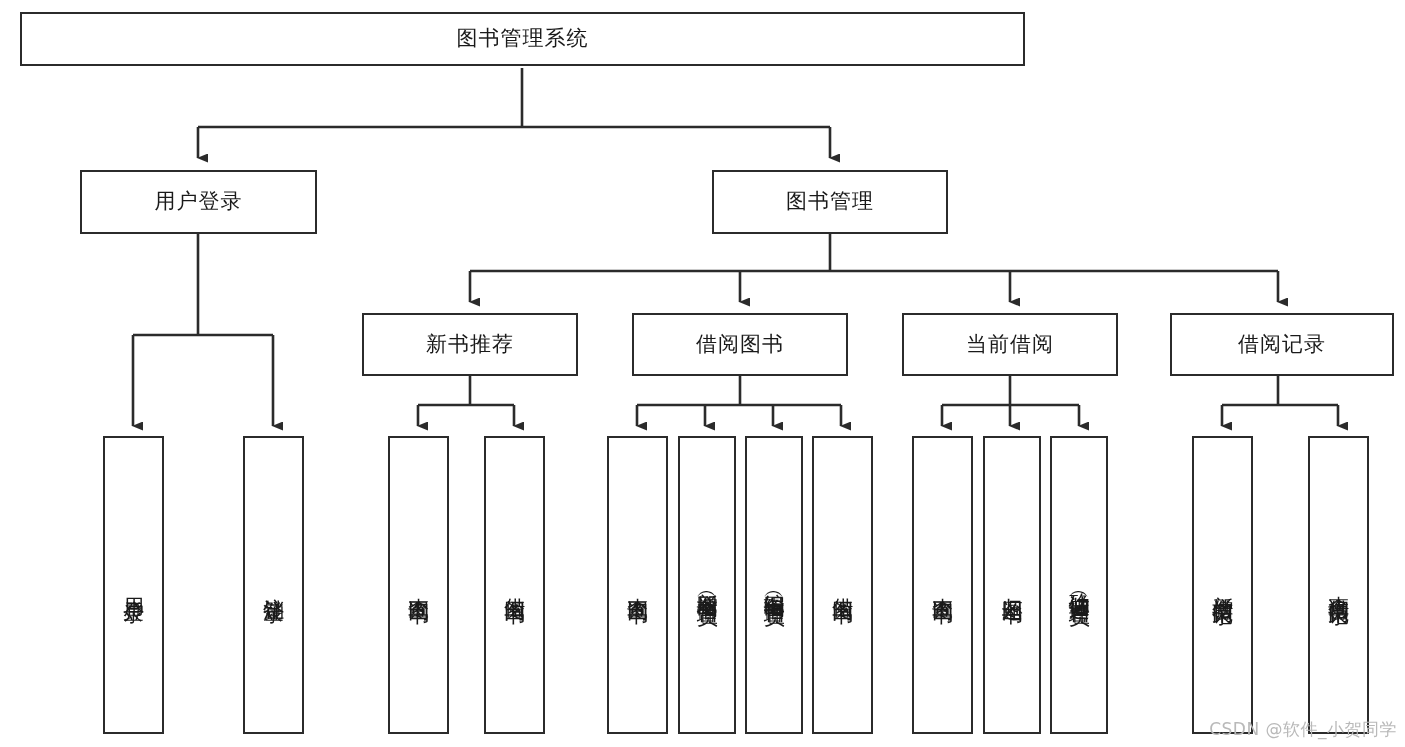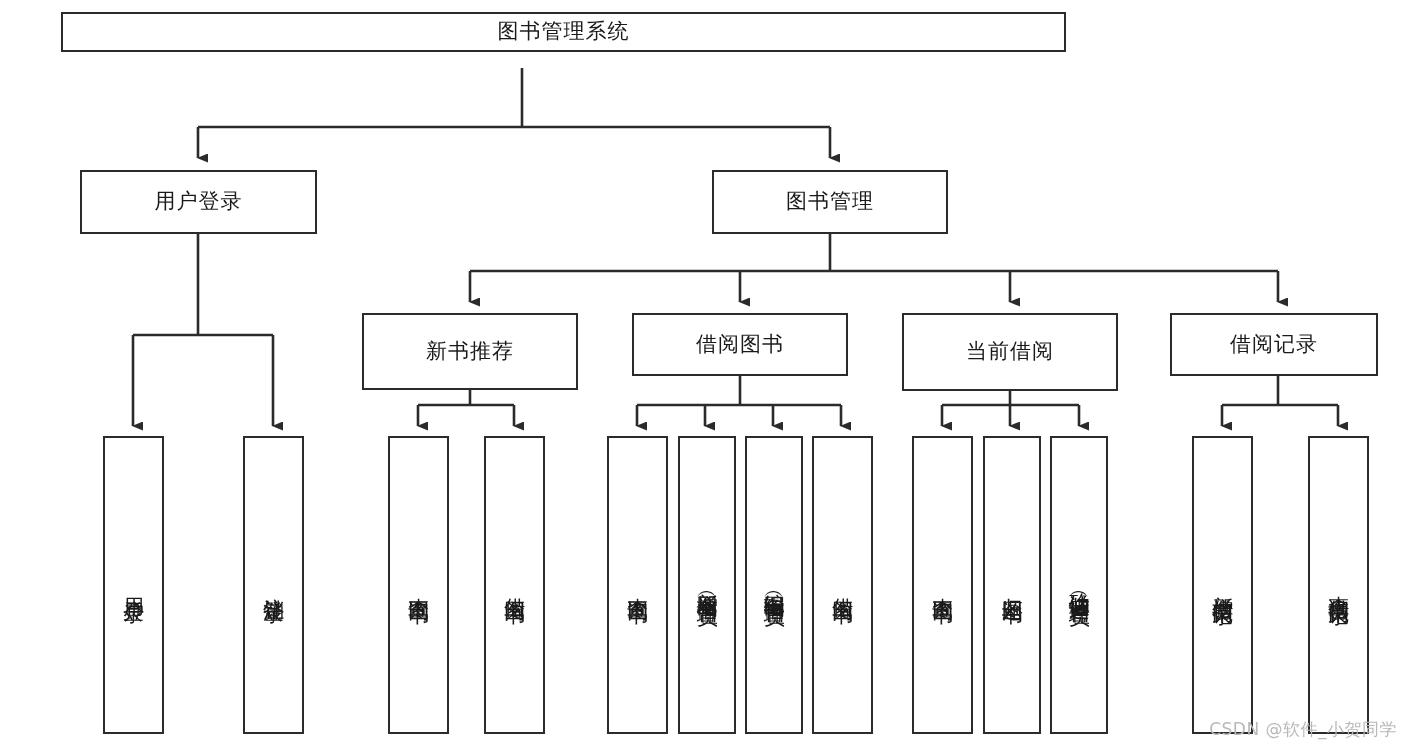--- a/index.html
+++ b/index.html
@@ -130,41 +130,41 @@
     </g>
 
     <g stroke="#2b2b2b" stroke-width="2.6" fill="none">
       <path d="M 1278,376 L 1278,405"></path>
       <path d="M 1222,405 L 1338,405"></path>
       <path d="M 1222,405 L 1222,426" marker-end="url(#arrowhead)"></path>
       <path d="M 1338,405 L 1338,426" marker-end="url(#arrowhead)"></path>
     </g>
   </svg>
 
-  <div class="node horizontal" style="left:20px; top:12px; width:1005px; height:40px;margin-left:41px;">
+  <div class="node horizontal" style="left:20px; top:12px; width:1005px; height:54px;">
     <span>图书管理系统</span>
   </div>
 
   <div class="node horizontal" style="left:80px; top:170px; width:237px; height:64px;">
     <span>用户登录</span>
   </div>
   <div class="node horizontal" style="left:712px; top:170px; width:236px; height:64px;justify-content:center;">
     <span>图书管理</span>
   </div>
 
-  <div class="node horizontal" style="left:362px; top:313px; width:216px; height:77px;">
+  <div class="node horizontal" style="left:362px; top:313px; width:216px; height:63px;">
     <span>新书推荐</span>
   </div>
   <div class="node horizontal" style="left:632px; top:313px; width:216px; height:63px;">
     <span>借阅图书</span>
   </div>
-  <div class="node horizontal" style="left:902px; top:313px; width:216px; height:78px;">
+  <div class="node horizontal" style="left:902px; top:313px; width:216px; height:63px;">
     <span>当前借阅</span>
   </div>
-  <div class="node horizontal" style="left:1170px; top:313px; width:208px; height:63px;">
+  <div class="node horizontal" style="left:1170px; top:313px; width:224px; height:63px;">
     <span>借阅记录</span>
   </div>
 
   <div class="node vertical" style="left:103px; top:436px; width:61px; height:298px;">
     <span class="vtext">用户登录</span>
   </div>
   <div class="node vertical" style="left:243px; top:436px; width:61px; height:298px;">
     <span class="vtext">注销登录</span>
   </div>
 

